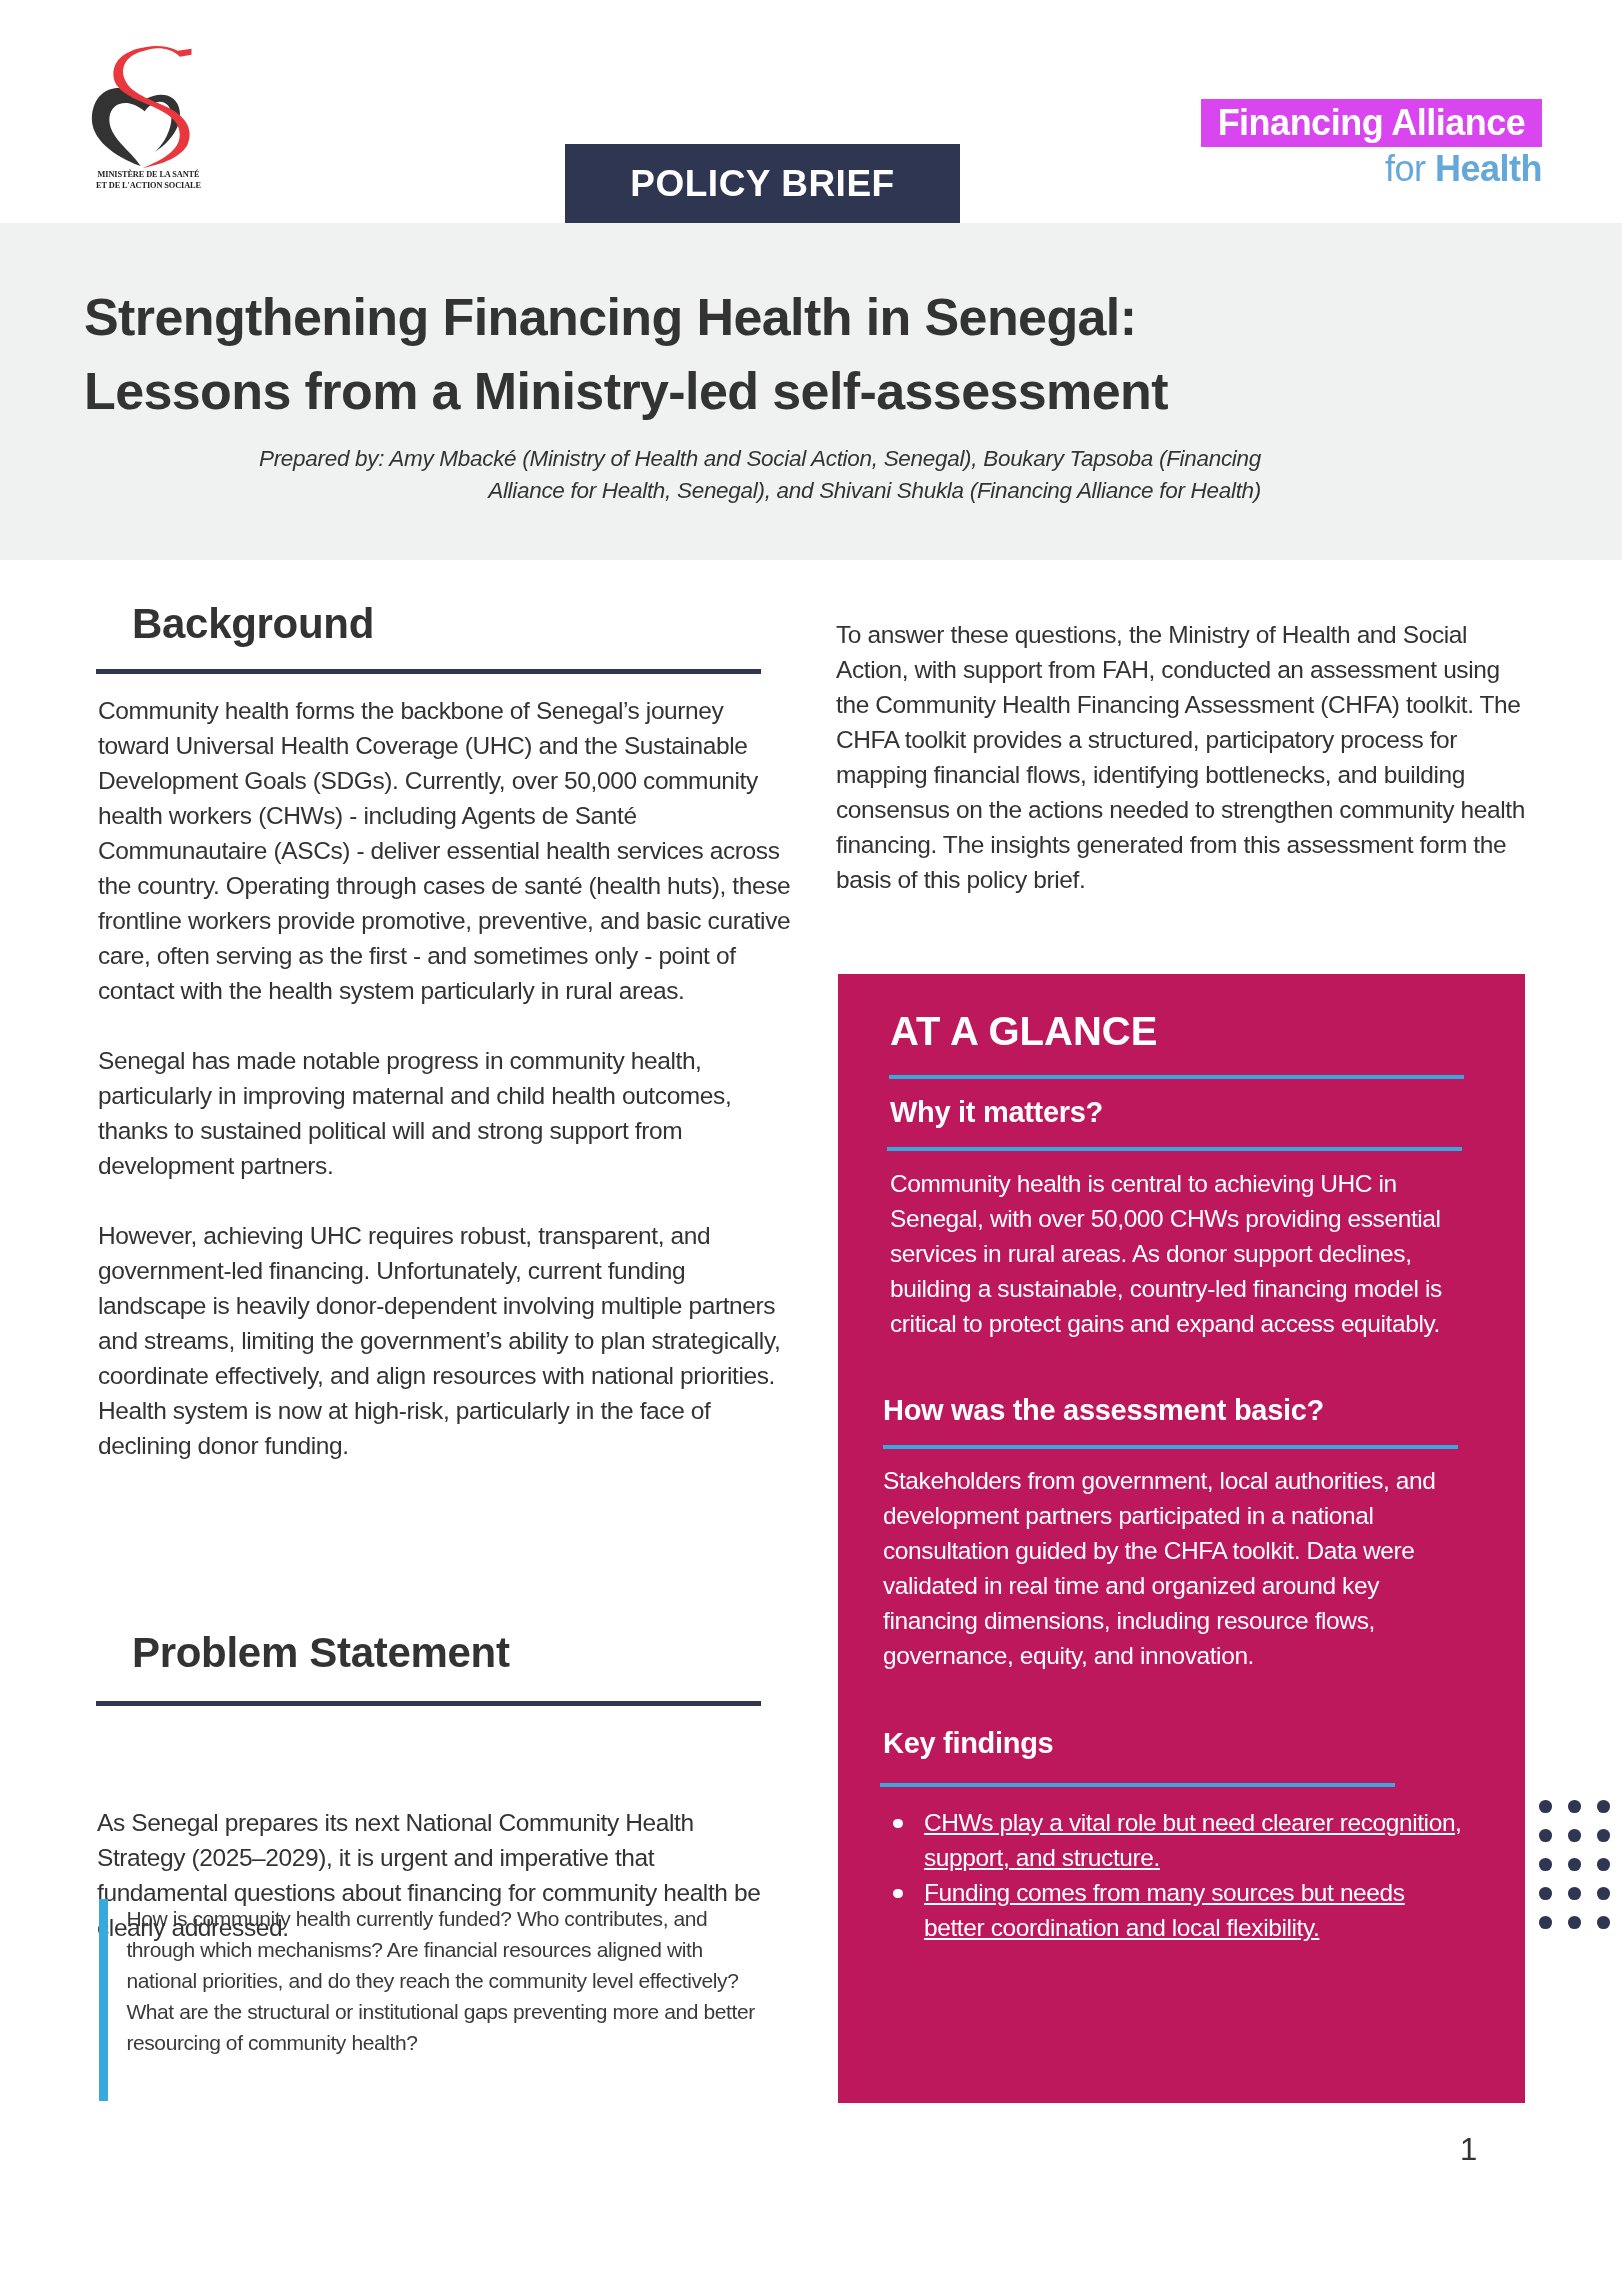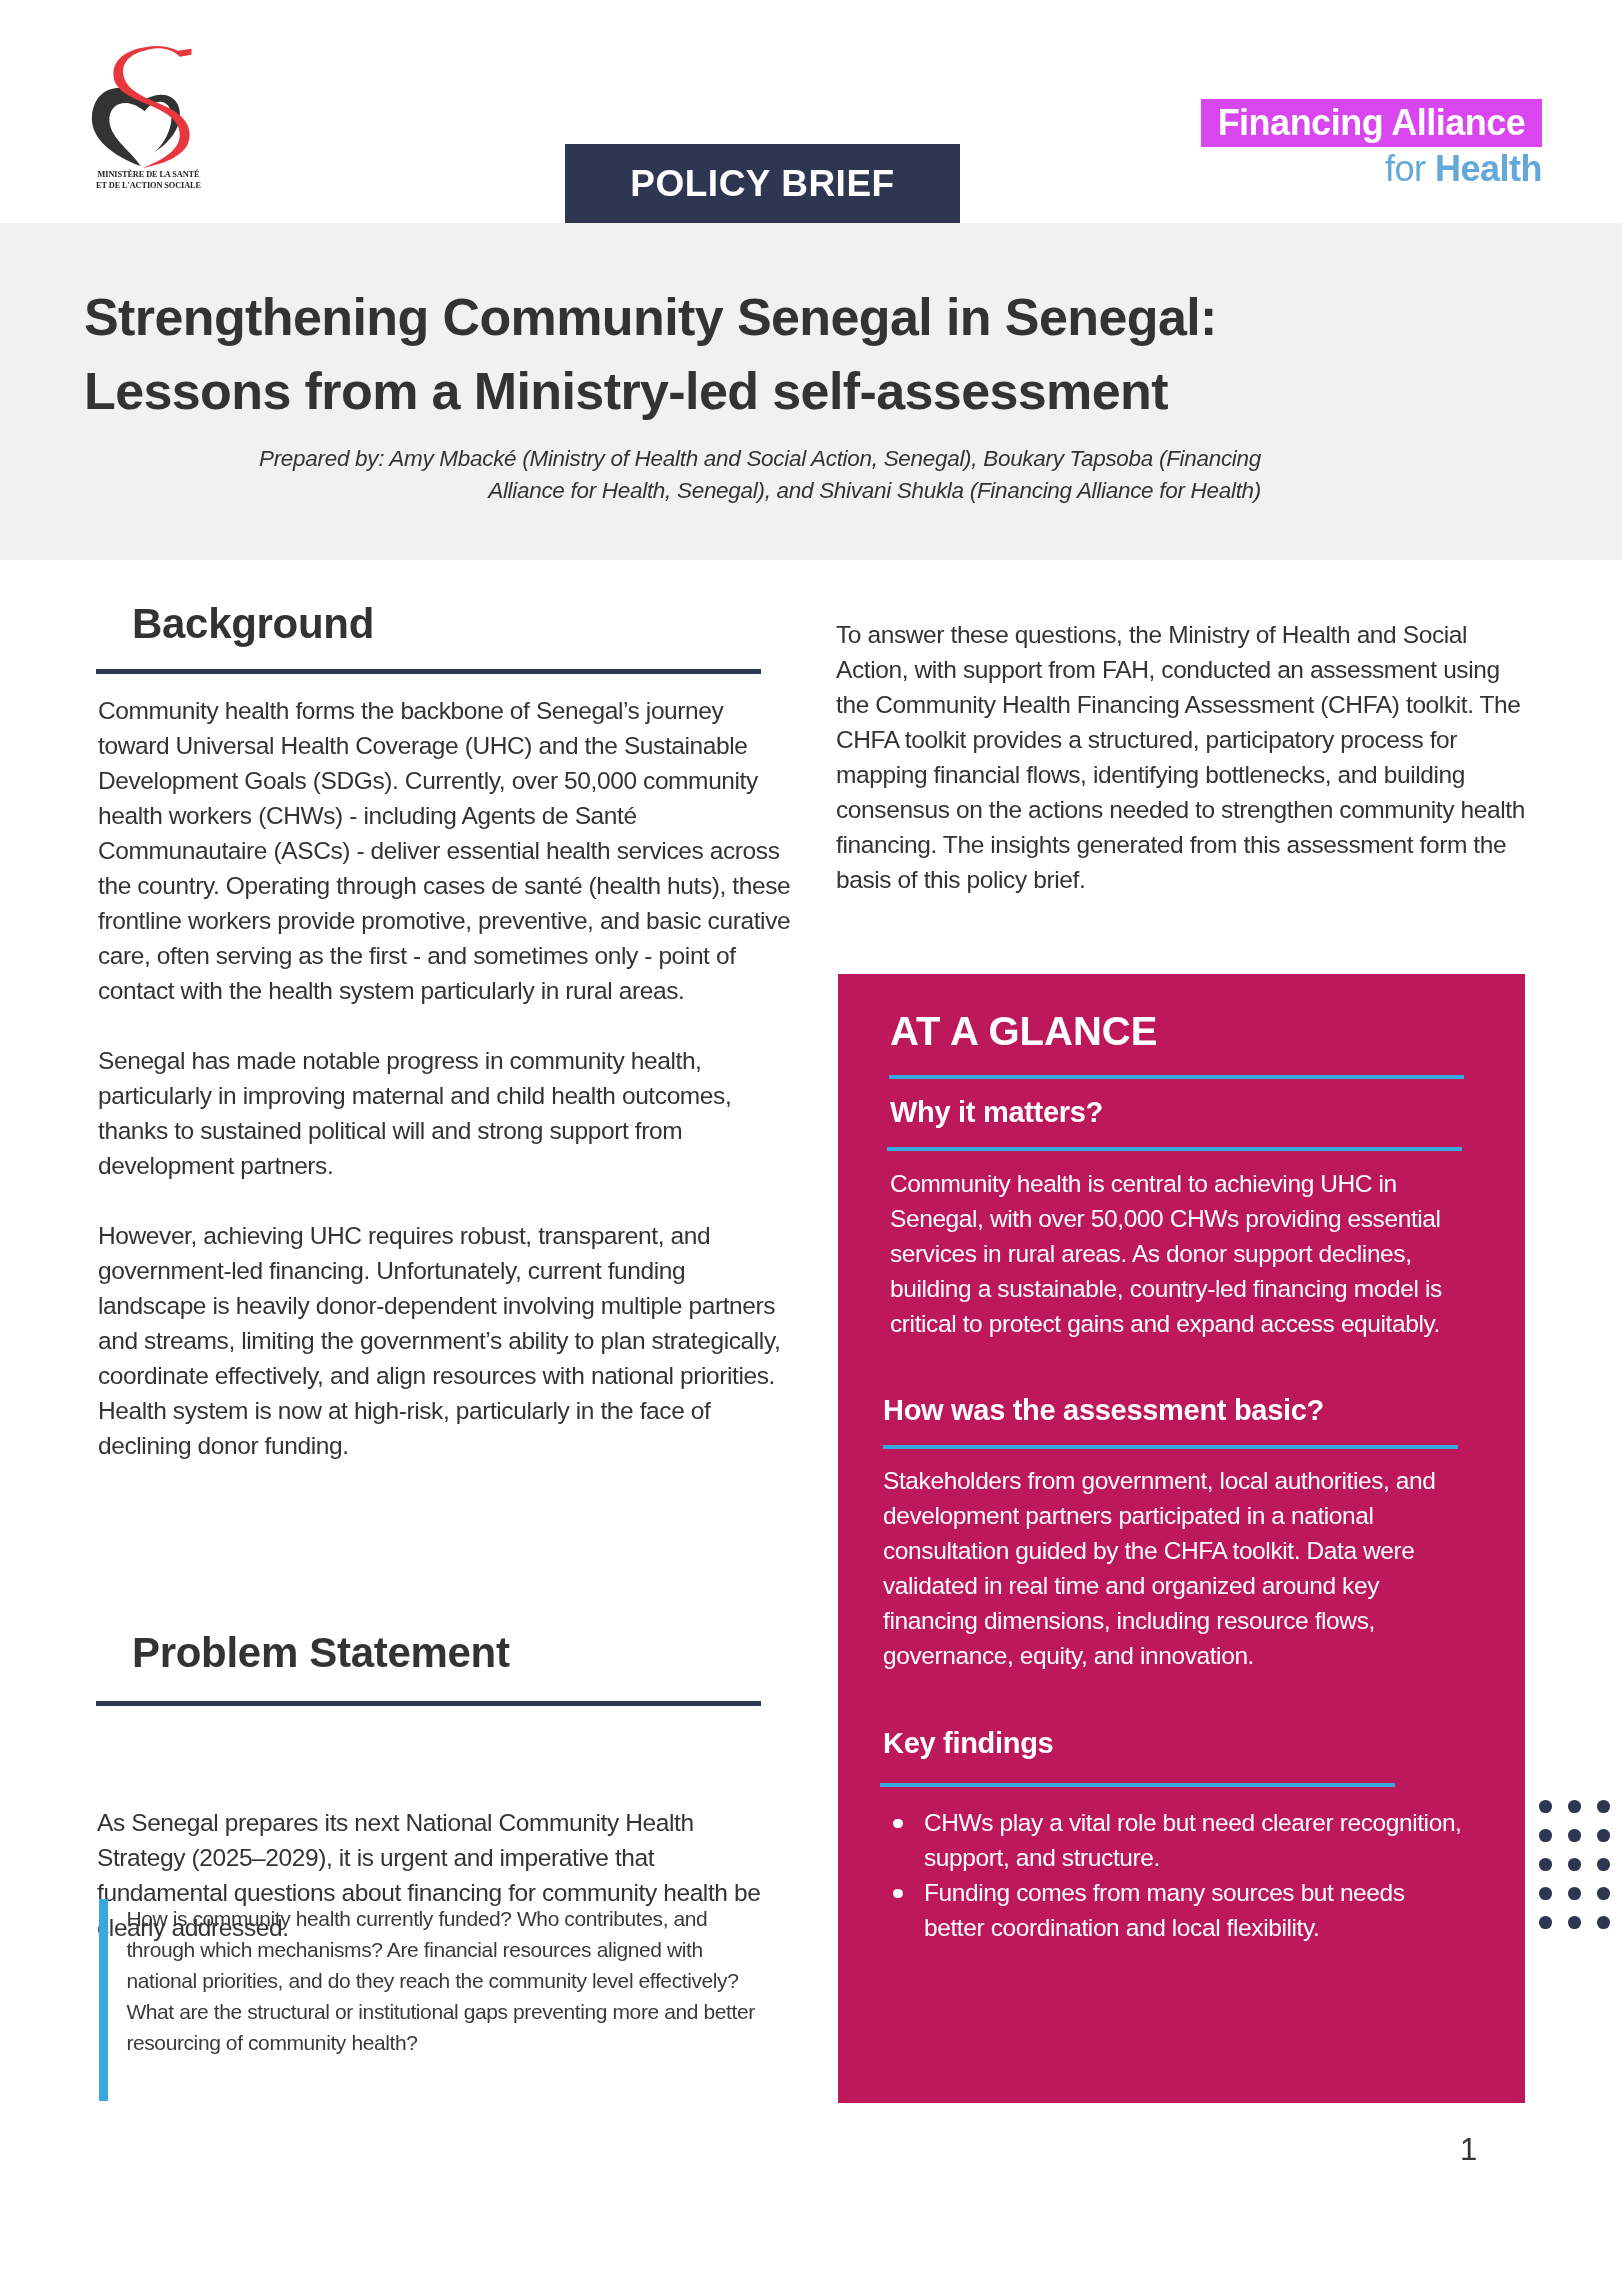--- a/index.html
+++ b/index.html
@@ -30,21 +30,21 @@
 
   .quote { position: absolute; left: 99px; top: 1899px; width: 667px; height: 202px; }
   .quote-bar { position: absolute; left: 0; top: 0; width: 8.8px; height: 202px; background: #38a9df; }
   .quote-text { position: absolute; left: 27.4px; top: 3.9px; width: 637px; font-size: 21px; line-height: 31px; color: #3a3a3a; letter-spacing: -0.4px; }
 
   .glance { position: absolute; left: 838px; top: 974px; width: 687px; height: 1129px; background: #be185d; color: #ffffff; }
   .glance-title { position: absolute; left: 52px; top: 35px; font-weight: bold; font-size: 40px; letter-spacing: 0px; }
   .rule-blue { position: absolute; height: 3.9px; background: #38a9df; }
   .glance-h3 { position: absolute; font-weight: bold; font-size: 29px; letter-spacing: -0.3px; }
   .glance-p { position: absolute; font-size: 24.5px; line-height: 35px; letter-spacing: -0.4px; color: #ffffff; }
-  .glance-list { position: absolute; list-style: none; font-size: 24.5px; line-height: 35px; letter-spacing: -0.4px; }
+  .glance-list { position: absolute; list-style: none; font-size: 24.5px; line-height: 35px; letter-spacing: -0.4px; text-decoration: underline; }
   .glance-list li { position: relative; padding-left: 39px; }
   .glance-list li .bullet { position: absolute; left: 7.8px; top: 13.7px; width: 9.8px; height: 9.8px; border-radius: 50%; background: #ffffff; }
 
   .dots { position: absolute; left: 1539px; top: 1800px; width: 78px; height: 137px; }
   .dot { position: absolute; width: 12.7px; height: 12.7px; border-radius: 50%; background: #2f3652; }
 
   .page-number { position: absolute; left: 1460px; top: 2132px; font-size: 31px; color: #333333; }
 </style>
 </head>
 <body>
@@ -67,21 +67,21 @@
 <div class="fah-logo">
   <div class="fah-top">Financing Alliance</div>
   <div class="fah-bottom">
     <span>for</span>
     <b>Health</b>
   </div>
 </div>
 
 <div class="title-band"></div>
 <h1 class="title">
-  <div>Strengthening Community Senegal in Senegal:</div>
+  <div>Strengthening Financing Health in Senegal:</div>
   <div>Lessons from a Ministry-led self-assessment</div>
 </h1>
 <div class="authors">
   <div>Prepared by: Amy Mbacké (Ministry of Health and Social Action, Senegal), Boukary Tapsoba (Financing</div>
   <div>Alliance for Health, Senegal), and Shivani Shukla (Financing Alliance for Health)</div>
 </div>
 
 <h2 class="h2" style="top:600px;">Background</h2>
 <div class="rule-dark" style="top:669px;"></div>
 <div class="body-text" style="left:98px; top:693px; width:696px;">

